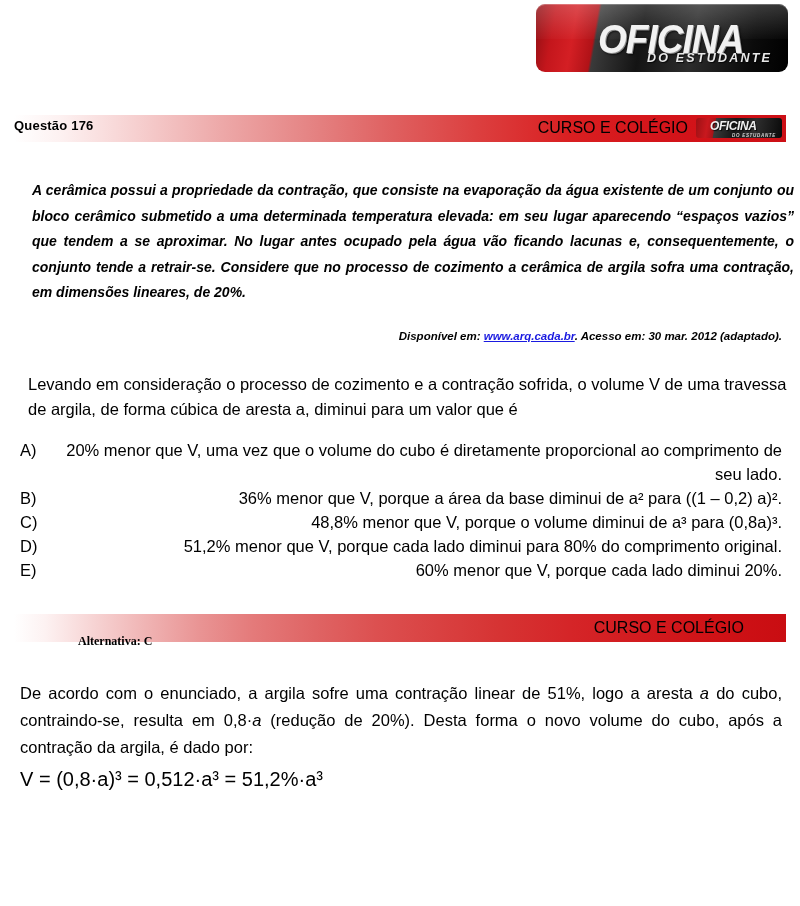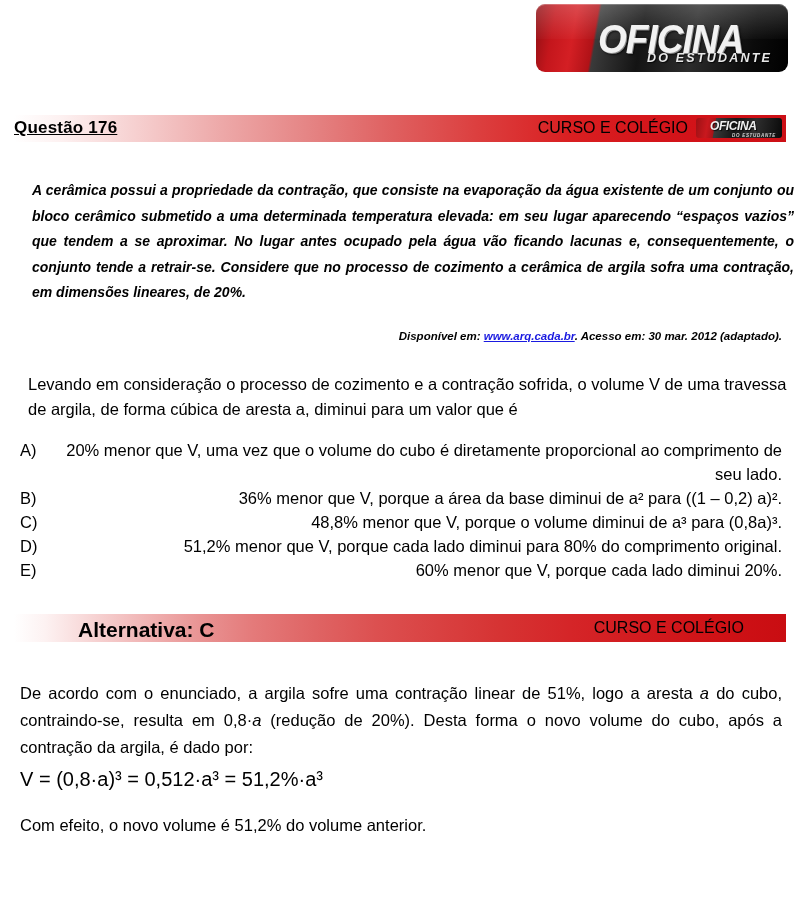--- a/index.html
+++ b/index.html
@@ -77,25 +77,24 @@
     height: 27px;
     background: linear-gradient(90deg,
        #ffffff 0%, #fdf1f1 6%, #f6cfcf 16%, #eda8a8 27%,
        #e58585 38%, #df6060 49%, #dc3f3f 60%, #d91f21 72%,
        #d4141a 84%, #cc0f15 100%);
   }
   .qbar-title {
     position: absolute;
     left: 0px;
     top: 3px;
-    font-size: 17px;
+    font-size: 13px;
     font-weight: bold;
     color: #000000;
     letter-spacing: 0.2px;
-    text-decoration: underline;
   }
   .qbar-right {
     position: absolute;
     right: 98px;
     top: 4px;
     font-size: 16px;
     color: #000000;
   }
   .qbar-badge {
     position: absolute;
@@ -201,24 +200,25 @@
     height: 28px;
     background: linear-gradient(90deg,
        #ffffff 0%, #fdf2f2 4%, #f7d5d5 10%, #f0b4b4 17%,
        #e99494 24%, #e47a7a 31%, #df6464 39%, #dc5050 47%,
        #d94141 55%, #d63333 63%, #d52528 72%, #d21a1e 82%,
        #cf1216 91%, #c90d12 100%);
   }
   .abar-title {
     position: absolute;
     left: 64px;
-    top: 4px;
-    font-size: 21px;
-    font-weight: bold;
-    color: #000000;
+    top: 20px;
+    font-size: 12px;
+    font-weight: bold;
+    color: #000000;
+    font-family: Liberation Serif, serif;
   }
   .abar-right {
     position: absolute;
     right: 42px;
     top: 5px;
     font-size: 16px;
     color: #000000;
   }
 
   .solution {
@@ -307,14 +307,13 @@
   <div class="abar-right">CURSO E COLÉGIO</div>
 </div>
 
 <div class="solution">
   <span>De acordo com o enunciado, a argila sofre uma contração linear de 51%, logo a aresta </span><span class="var">a</span><span> do cubo, contraindo-se, resulta em 0,8·</span><span class="var">a</span><span> (redução de 20%). Desta forma o novo volume do cubo, após a contração da argila, é dado por:</span>
 </div>
 
 <div class="formula">V = (0,8·a)³ = 0,512·a³ = 51,2%·a³</div>
 
 <div class="closing">
-  <div>Com efeito, o novo volume é 51,2% do volume anterior.</div>
 </div>
 
 </body></html>

